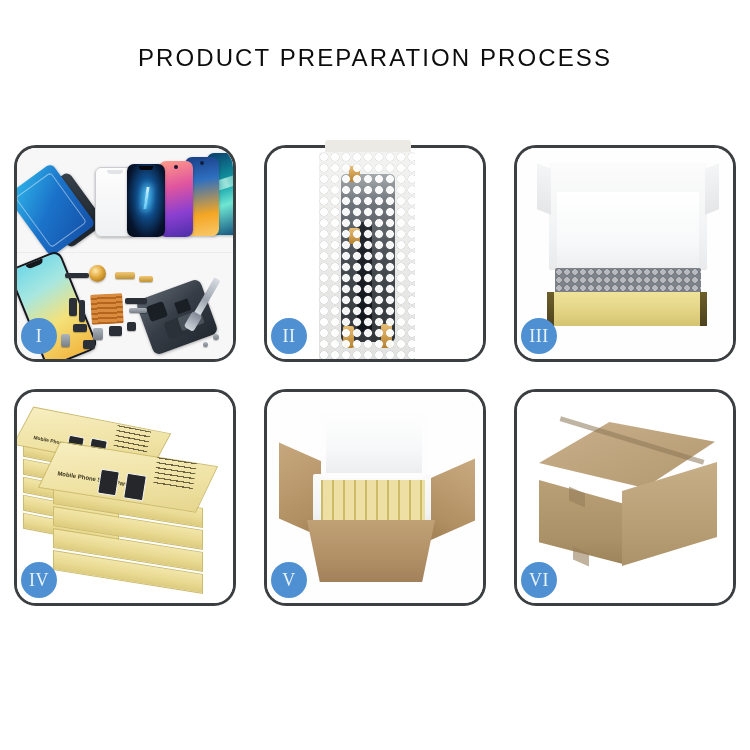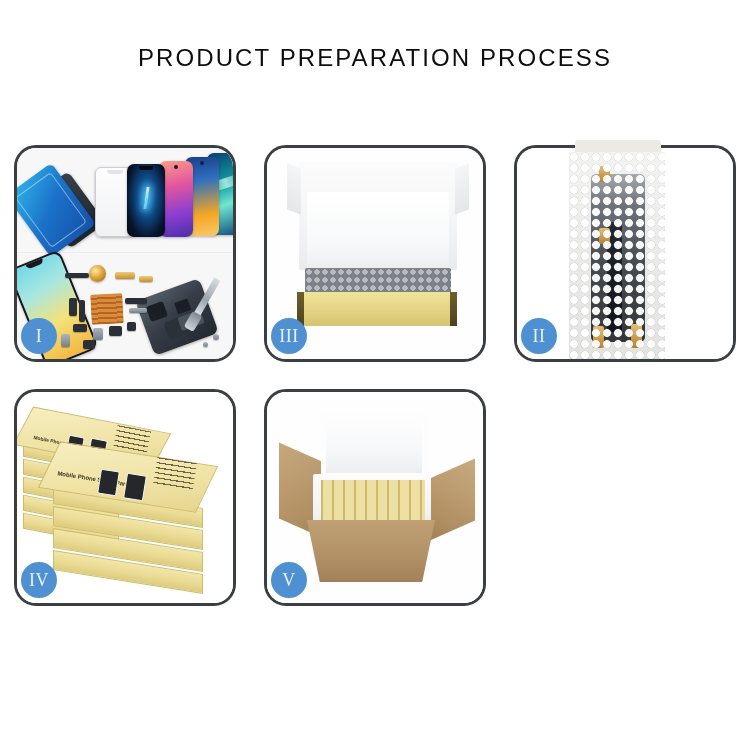--- a/index.html
+++ b/index.html
@@ -452,50 +452,50 @@
       <div class="chip" style="left:110px;top:174px;width:9px;height:9px;"></div>
       <div class="chip grey" style="left:44px;top:186px;width:9px;height:13px;border-radius:2px;"></div>
       <div class="chip" style="left:66px;top:192px;width:12px;height:9px;"></div>
       <div class="chip grey" style="left:196px;top:186px;width:6px;height:6px;border-radius:50%;"></div>
       <div class="chip grey" style="left:186px;top:194px;width:5px;height:5px;border-radius:50%;"></div>
     </div>
     <div class="badge">I</div>
   </div>
 
   <div class="panel">
-    <div class="panel-clip">
-      <div class="p3-bg"></div>
-      <div class="p3-lid"></div>
-      <div class="p3-foam"></div>
-      <div class="p3-bubble"></div>
-      <div class="p3-front"></div>
-    </div>
-    <div class="badge">III</div>
-  </div>
-
-  <div class="panel">
     <div class="panel-stage">
       <div class="p2-overflow"></div>
       <div class="panel-clip">
         <div class="p2-bg"></div>
         <div class="p2-bag">
           <div class="p2-part"></div>
           <div class="p2-flex"></div>
           <div class="p2-tab" style="left:30px;top:14px;"></div>
           <div class="p2-tab" style="left:30px;top:76px;"></div>
           <div class="p2-tab" style="left:24px;top:174px;height:22px;"></div>
           <div class="p2-tab" style="left:62px;top:172px;height:24px;"></div>
         </div>
       </div>
     </div>
     <div class="badge">II</div>
   </div>
 
   <div class="panel">
     <div class="panel-clip">
+      <div class="p3-bg"></div>
+      <div class="p3-lid"></div>
+      <div class="p3-foam"></div>
+      <div class="p3-bubble"></div>
+      <div class="p3-front"></div>
+    </div>
+    <div class="badge">III</div>
+  </div>
+
+  <div class="panel">
+    <div class="panel-clip">
       <div class="p4-bg"></div>
       <div class="p4-stack">
 
         <div class="p4-box" style="left:6px;top:58px;width:94px;height:14px;transform:skewY(11deg);"></div>
         <div class="p4-box" style="left:6px;top:76px;width:94px;height:14px;transform:skewY(11deg);"></div>
         <div class="p4-box" style="left:6px;top:94px;width:94px;height:14px;transform:skewY(11deg);"></div>
         <div class="p4-box" style="left:6px;top:112px;width:94px;height:14px;transform:skewY(11deg);"></div>
         <div class="p4-box" style="left:6px;top:130px;width:94px;height:14px;transform:skewY(11deg);"></div>
 
         <div class="p4-top" style="left:6px;top:26px;width:136px;height:40px;transform:skewY(11deg) skewX(-26deg);"></div>
@@ -525,14 +525,26 @@
       <div class="p5-flapL"></div>
       <div class="p5-flapR"></div>
       <div class="p5-styro"></div>
       <div class="p5-inner"></div>
       <div class="p5-lid"></div>
       <div class="p5-body"></div>
     </div>
     <div class="badge">V</div>
   </div>
 
+  <div class="panel">
+    <div class="panel-clip">
+      <div class="p6-bg"></div>
+      <div class="p6-top"></div>
+      <div class="p6-seam"></div>
+      <div class="p6-left"></div>
+      <div class="p6-right"></div>
+      <div class="p6-tape" style="left:52px;top:98px;width:16px;height:14px;transform:skewY(24deg);"></div>
+      <div class="p6-tape" style="left:56px;top:158px;width:16px;height:13px;transform:skewY(24deg);"></div>
+    </div>
+    <div class="badge">VI</div>
+  </div>
 
 </div>
 
 </body></html>

